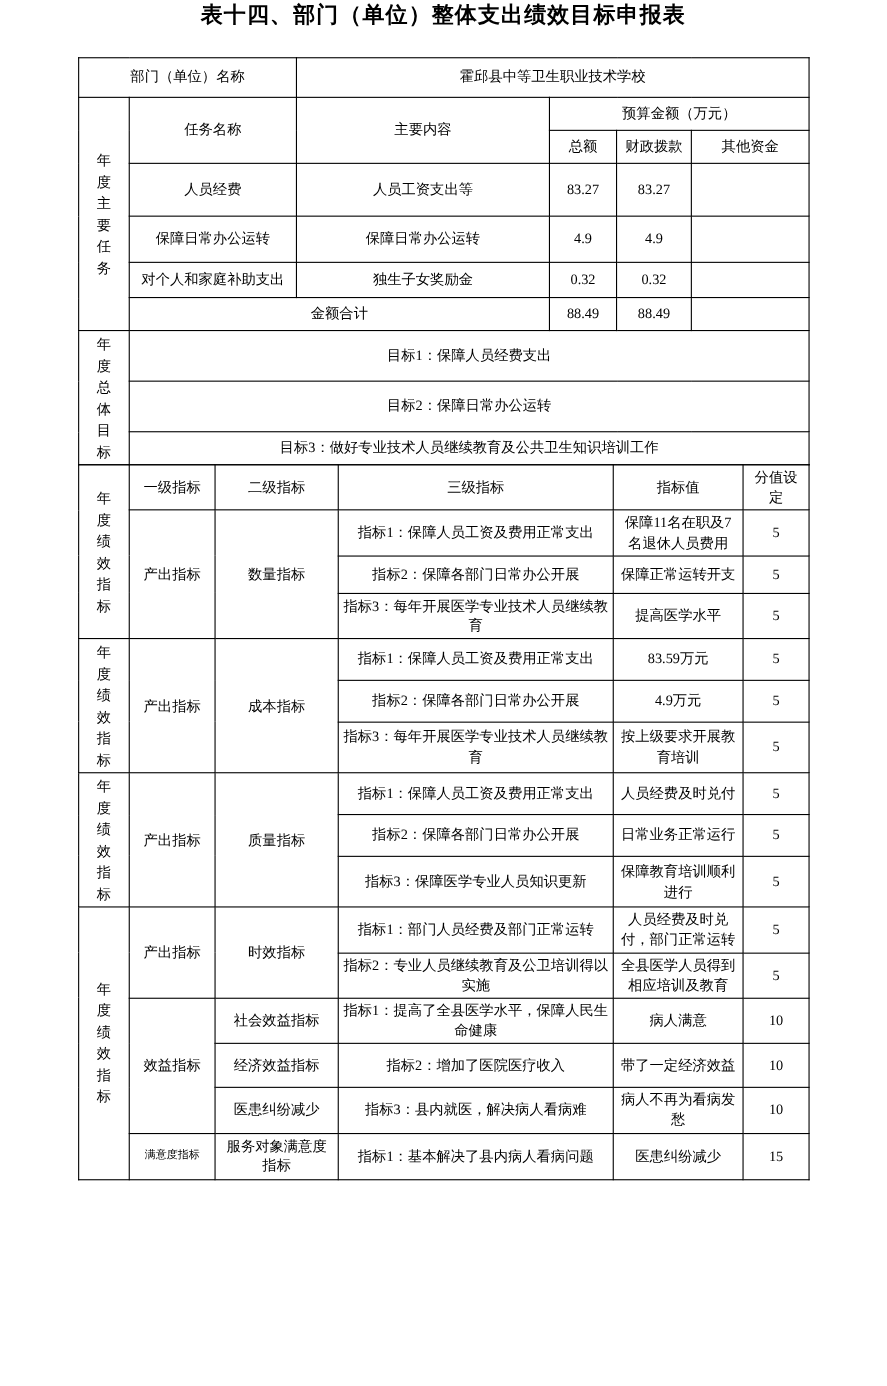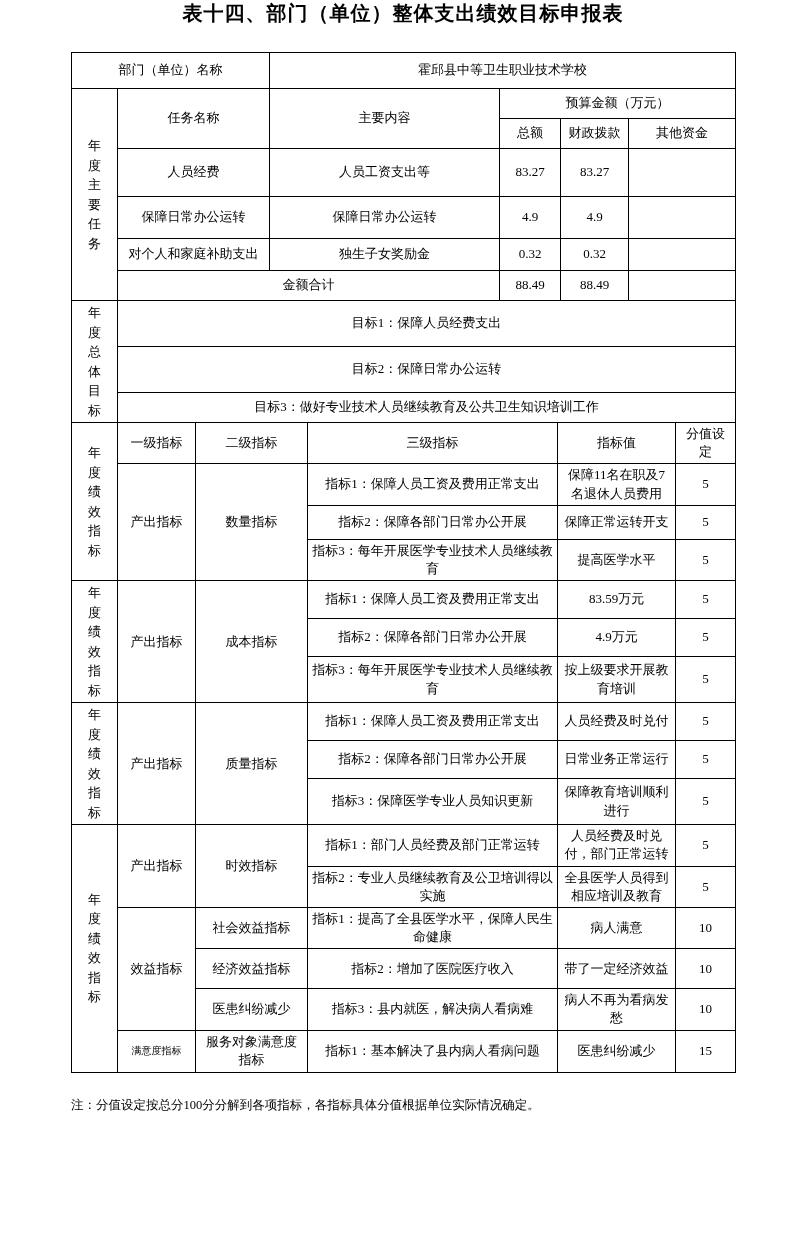--- a/index.html
+++ b/index.html
@@ -218,15 +218,14 @@
         <td class="small">满意度指标</td>
         <td>服务对象满意度指标</td>
         <td class="left">指标1：基本解决了县内病人看病问题</td>
         <td class="left">医患纠纷减少</td>
         <td>15</td>
       </tr>
     </tbody>
       </table>
   </div>
 
-  <div class="note">注：分值设定按总分100分分解到各项指标，各指标具体分值根据单位实际情况确定。</div>
 
 </div>
 
 </body></html>

